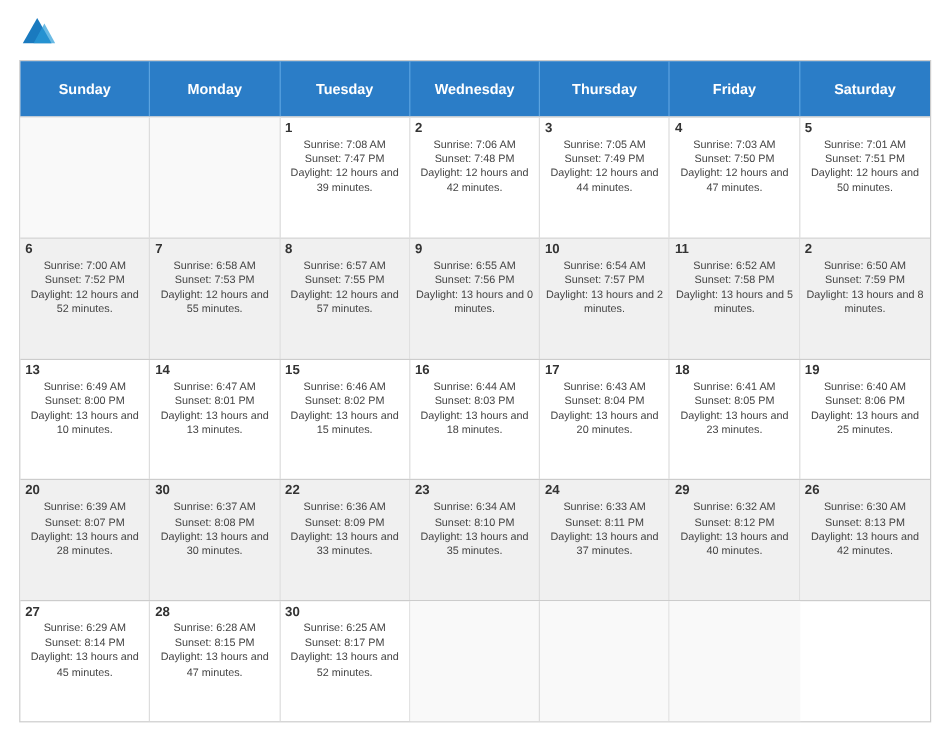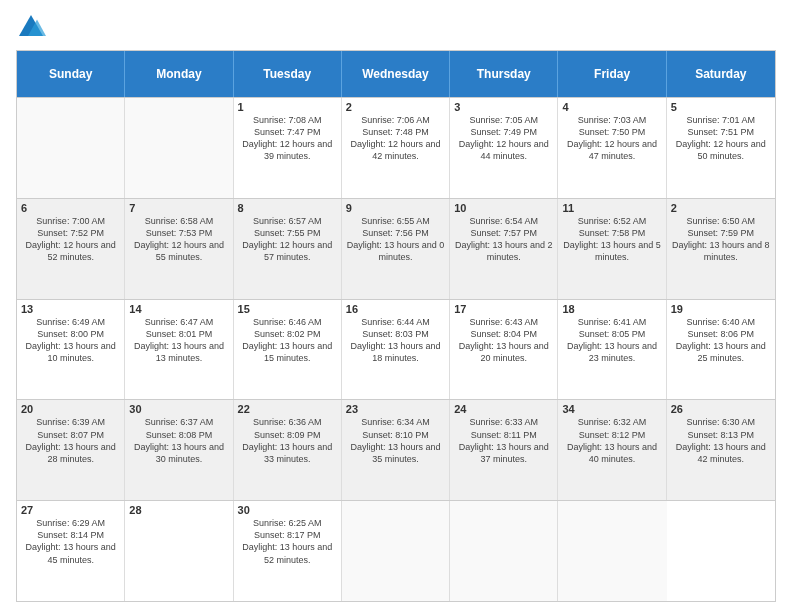--- a/index.html
+++ b/index.html
@@ -239,35 +239,36 @@
           </div>
           <div class="cal-cell shaded">
             <div class="day-number">23</div>
             <div class="day-info">Sunrise: 6:34 AM<br>Sunset: 8:10 PM<br>Daylight: 13 hours and 35 minutes.</div>
           </div>
           <div class="cal-cell shaded">
             <div class="day-number">24</div>
             <div class="day-info">Sunrise: 6:33 AM<br>Sunset: 8:11 PM<br>Daylight: 13 hours and 37 minutes.</div>
           </div>
           <div class="cal-cell shaded">
-            <div class="day-number">34</div>
+            <div class="day-number">29</div>
             <div class="day-info">Sunrise: 6:32 AM<br>Sunset: 8:12 PM<br>Daylight: 13 hours and 40 minutes.</div>
           </div>
           <div class="cal-cell shaded">
             <div class="day-number">26</div>
             <div class="day-info">Sunrise: 6:30 AM<br>Sunset: 8:13 PM<br>Daylight: 13 hours and 42 minutes.</div>
           </div>
         </div>
         <div class="cal-row">
           <div class="cal-cell">
             <div class="day-number">27</div>
             <div class="day-info">Sunrise: 6:29 AM<br>Sunset: 8:14 PM<br>Daylight: 13 hours and 45 minutes.</div>
           </div>
           <div class="cal-cell">
             <div class="day-number">28</div>
+            <div class="day-info">Sunrise: 6:28 AM<br>Sunset: 8:15 PM<br>Daylight: 13 hours and 47 minutes.</div>
           </div>
           <div class="cal-cell">
             <div class="day-number">30</div>
             <div class="day-info">Sunrise: 6:25 AM<br>Sunset: 8:17 PM<br>Daylight: 13 hours and 52 minutes.</div>
           </div>
           <div class="cal-cell empty"></div>
           <div class="cal-cell empty"></div>
           <div class="cal-cell empty"></div>
         </div>
       </div>

